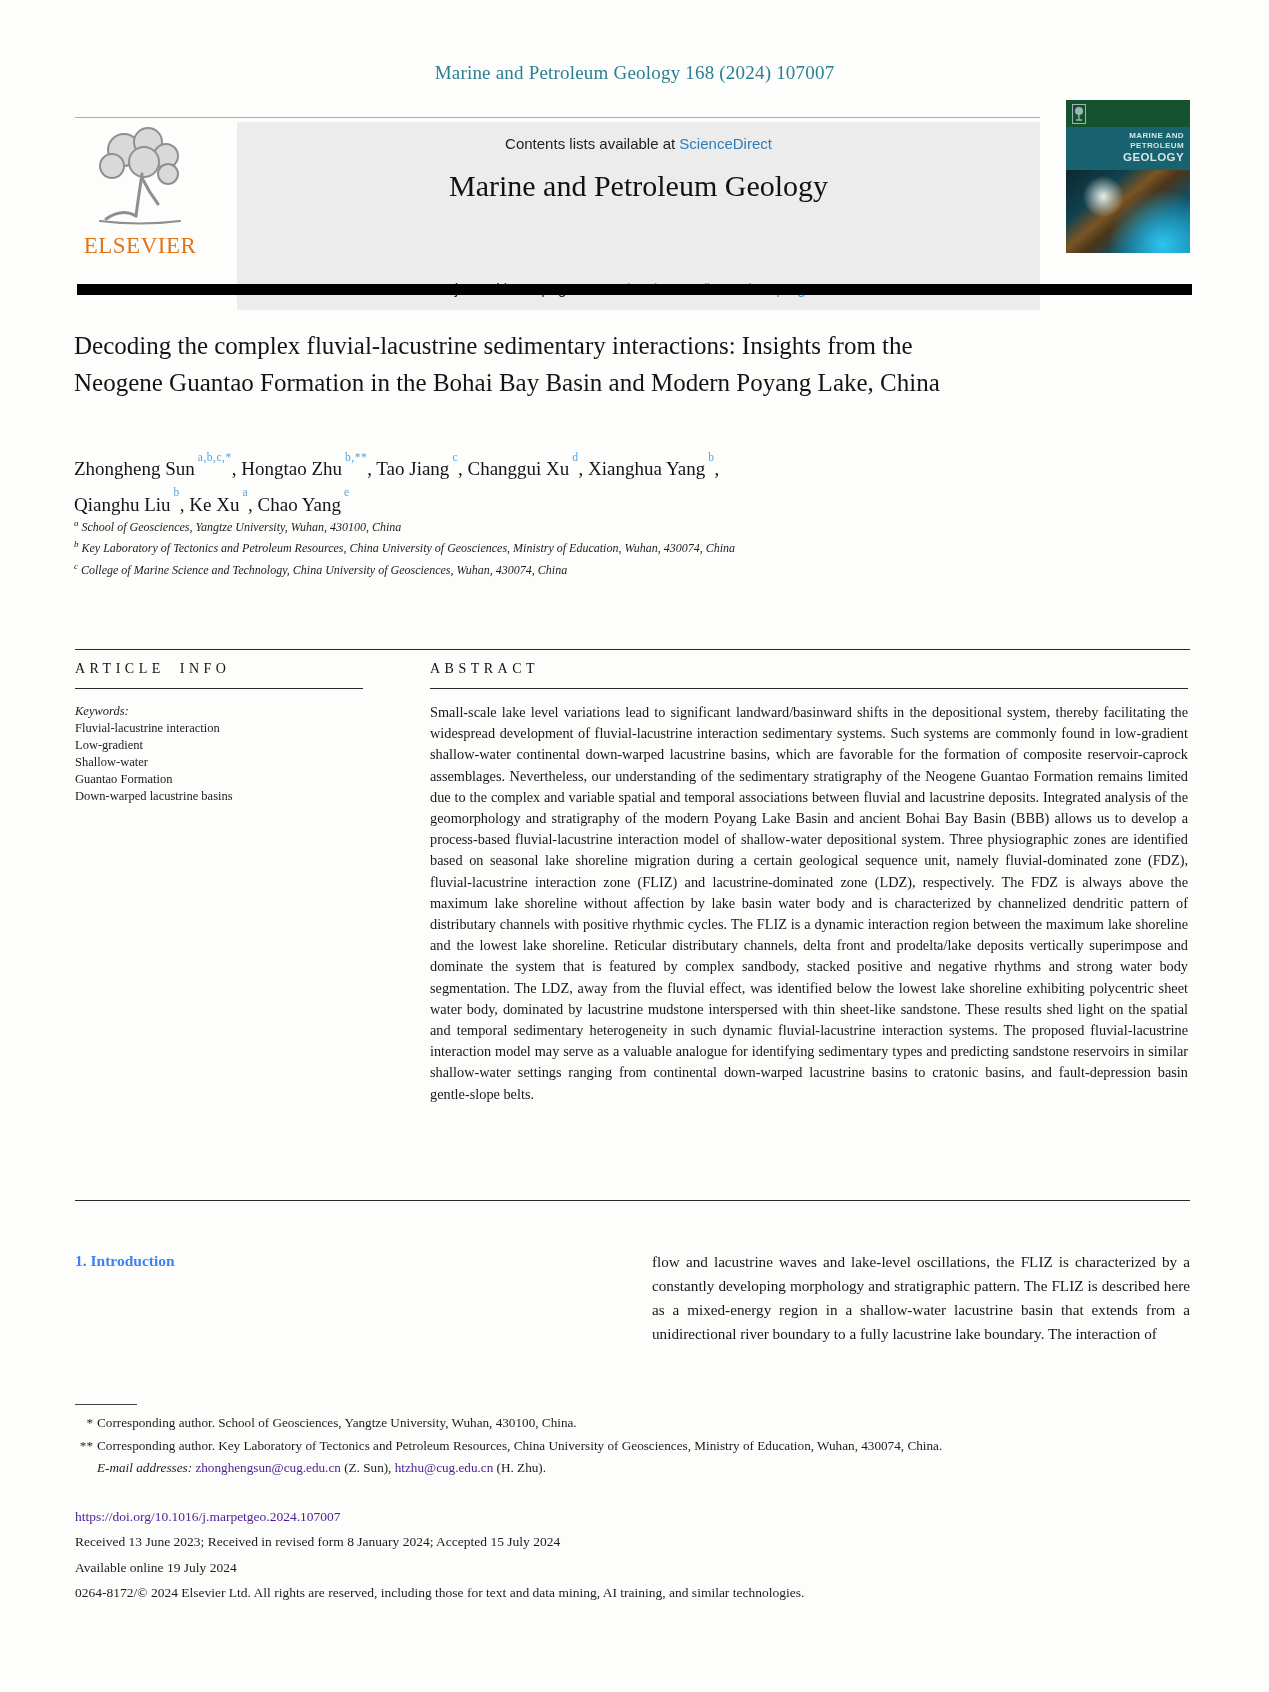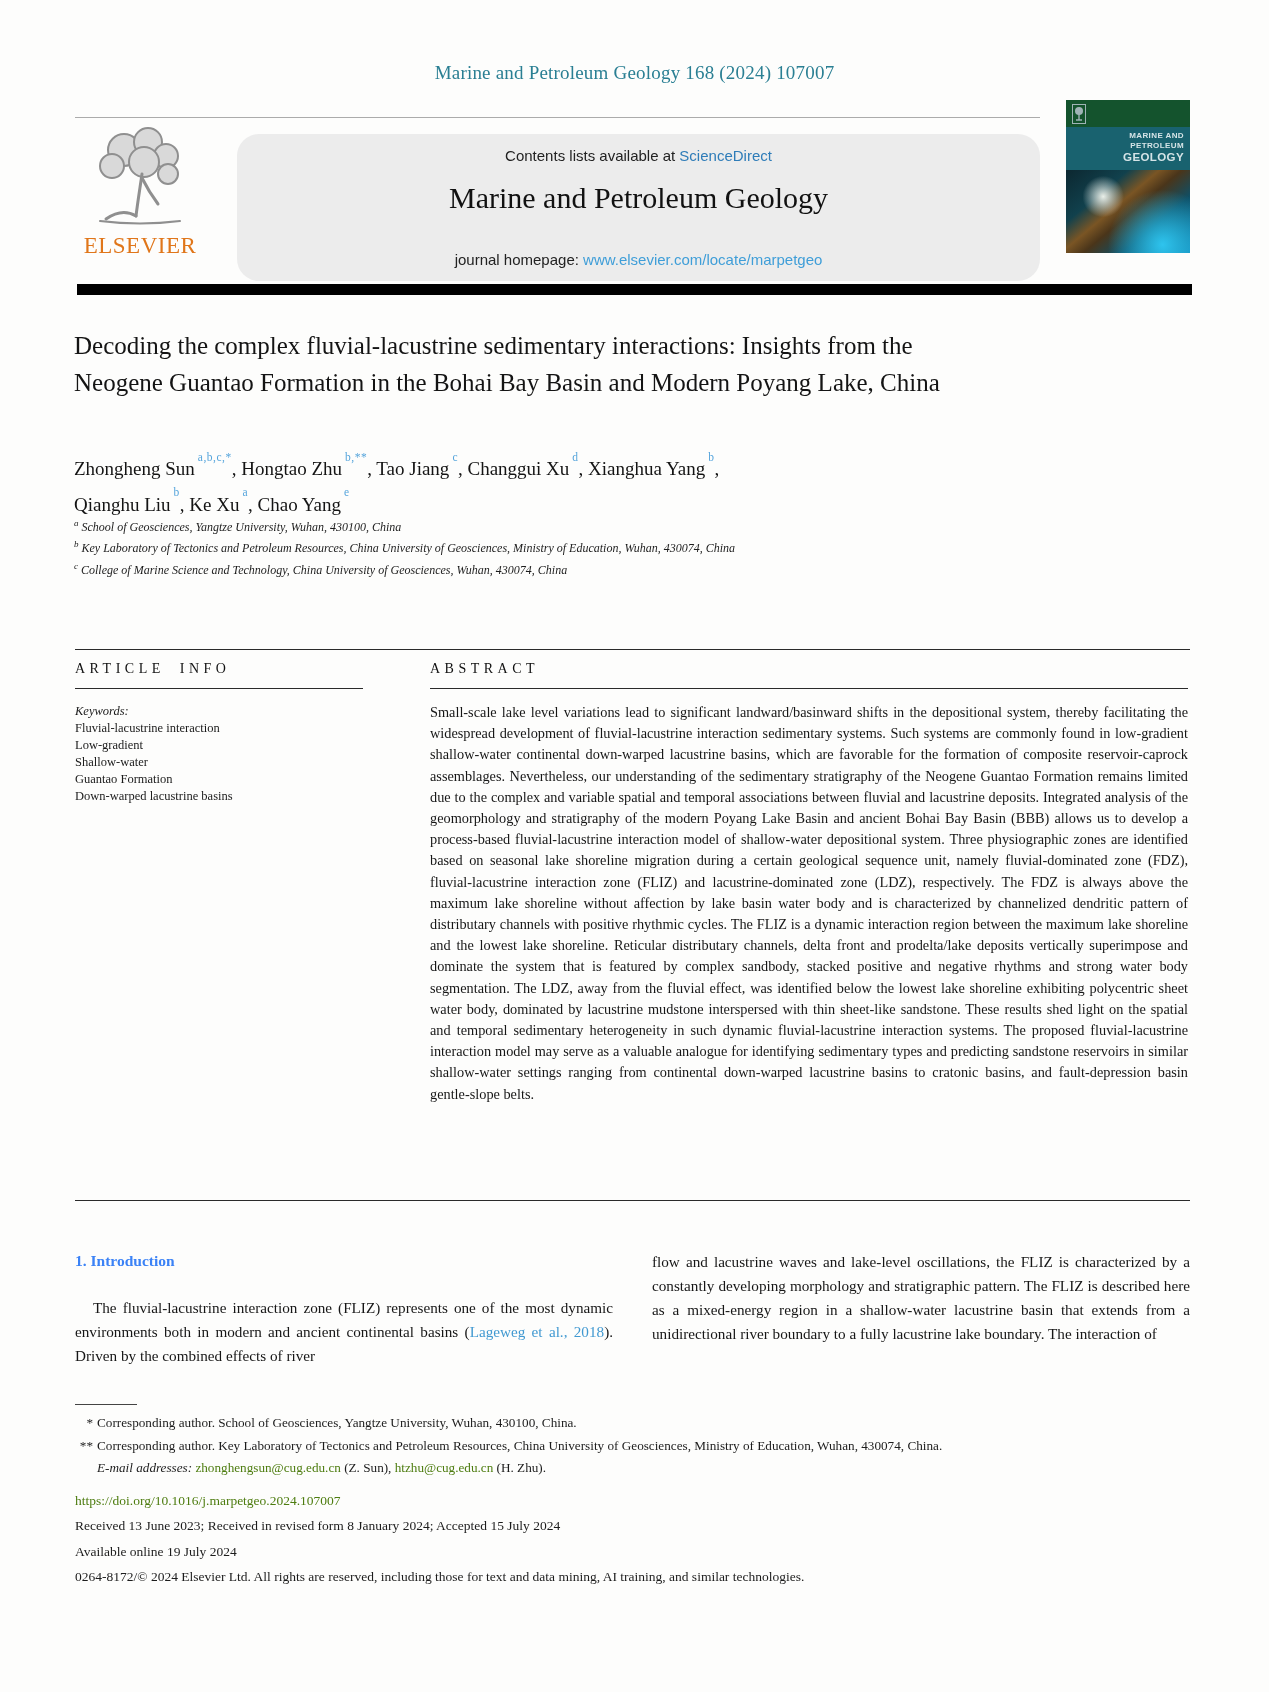--- a/index.html
+++ b/index.html
@@ -10,21 +10,21 @@
   .cite-header { position:absolute; top:62px; left:0; width:100%; text-align:center;
                  font-size:19px; color:#2a7f93; letter-spacing:.2px; }
 
   .top-rule { position:absolute; top:117px; left:75px; width:965px; height:1px; background:#ababab; }
 
   
   .elsevier-logo { position:absolute; left:70px; top:124px; width:140px; height:142px; text-align:center; cursor:pointer; }
   .elsevier-word { font-size:23px; color:#e0761a; letter-spacing:.5px; margin-top:1px; font-family:"Liberation Serif",serif; }
 
   
-  .header-box { position:absolute; left:237px; top:134px; width:803px; height:147px; background:#ececec;border-radius:22px; }
+  .header-box { position:absolute; left:237px; top:122px; width:803px; height:188px; background:#ececec; }
   .contents-line { position:absolute; top:13px; width:100%; text-align:center;
                    font-family:"Liberation Sans",sans-serif; font-size:15px; color:#222; }
   .sd-link { color:#2e7cb8; text-decoration:none; cursor:pointer; }
   .journal-title { position:absolute; top:47px; width:100%; text-align:center; font-size:30px; color:#111; }
   .homepage-line { position:absolute; bottom:13px; width:100%; text-align:center;
                    font-family:"Liberation Sans",sans-serif; font-size:15px; color:#222; }
   .hp-link { color:#3f9ed8; text-decoration:none; cursor:pointer; }
 
   
   .cover { position:absolute; left:1066px; top:100px; width:124px; height:129px; background:#14532d; cursor:pointer; }
@@ -72,21 +72,21 @@
   .intro-left { left:75px; top:1296px; text-indent:18px; }
   .intro-right { left:652px; top:1250px; }
   .cite-link { color:#4199d1; text-decoration:none; cursor:pointer; }
 
   
   .fn-rule { position:absolute; left:75px; top:1404px; width:62px; height:1px; background:#444; }
   .footnotes { position:absolute; left:75px; top:1412px; width:1115px; font-size:13.2px; line-height:22.6px; color:#1c1c1c; }
   .fn-marker { display:inline-block; min-width:18px; text-align:right; margin-right:4px; }
   .fn.email { padding-left:22px; }
   .fn.email em { font-style:italic; }
-  .link { color:#4d7c0f; text-decoration:none; cursor:pointer; }
+  .link { color:#4c1d95; text-decoration:none; cursor:pointer;margin-top:16px; }
 
   
   .footer { position:absolute; left:75px; top:1488px; width:1115px; font-size:13.5px; line-height:25.4px; color:#1c1c1c; }
   .footer .doi { display:block; }
 </style>
 </head>
 <body>
 
 <div class="page">
 
@@ -175,23 +175,20 @@
   <div class="abstract">
     <div class="sec-heading">ABSTRACT</div>
     <div class="sec-rule"></div>
     <p class="abstract-text">Small-scale lake level variations lead to significant landward/basinward shifts in the depositional system, thereby facilitating the widespread development of fluvial-lacustrine interaction sedimentary systems. Such systems are commonly found in low-gradient shallow-water continental down-warped lacustrine basins, which are favorable for the formation of composite reservoir-caprock assemblages. Nevertheless, our understanding of the sedimentary stratigraphy of the Neogene Guantao Formation remains limited due to the complex and variable spatial and temporal associations between fluvial and lacustrine deposits. Integrated analysis of the geomorphology and stratigraphy of the modern Poyang Lake Basin and ancient Bohai Bay Basin (BBB) allows us to develop a process-based fluvial-lacustrine interaction model of shallow-water depositional system. Three physiographic zones are identified based on seasonal lake shoreline migration during a certain geological sequence unit, namely fluvial-dominated zone (FDZ), fluvial-lacustrine interaction zone (FLIZ) and lacustrine-dominated zone (LDZ), respectively. The FDZ is always above the maximum lake shoreline without affection by lake basin water body and is characterized by channelized dendritic pattern of distributary channels with positive rhythmic cycles. The FLIZ is a dynamic interaction region between the maximum lake shoreline and the lowest lake shoreline. Reticular distributary channels, delta front and prodelta/lake deposits vertically superimpose and dominate the system that is featured by complex sandbody, stacked positive and negative rhythms and strong water body segmentation. The LDZ, away from the fluvial effect, was identified below the lowest lake shoreline exhibiting polycentric sheet water body, dominated by lacustrine mudstone interspersed with thin sheet-like sandstone. These results shed light on the spatial and temporal sedimentary heterogeneity in such dynamic fluvial-lacustrine interaction systems. The proposed fluvial-lacustrine interaction model may serve as a valuable analogue for identifying sedimentary types and predicting sandstone reservoirs in similar shallow-water settings ranging from continental down-warped lacustrine basins to cratonic basins, and fault-depression basin gentle-slope belts.</p>
   </div>
 
   <div class="rule rule-intro-top"></div>
 
   <h2 class="intro-heading">1. Introduction</h2>
 
-  <p class="intro-col intro-left">
-    <span>The fluvial-lacustrine interaction zone (FLIZ) represents one of the most dynamic environments both in modern and ancient continental basins (</span><a class="cite-link">Lageweg et al., 2018</a><span>). Driven by the combined effects of river</span>
-  </p>
   <p class="intro-col intro-right">flow and lacustrine waves and lake-level oscillations, the FLIZ is characterized by a constantly developing morphology and stratigraphic pattern. The FLIZ is described here as a mixed-energy region in a shallow-water lacustrine basin that extends from a unidirectional river boundary to a fully lacustrine lake boundary. The interaction of</p>
 
   <div class="fn-rule"></div>
   <div class="footnotes">
     <div class="fn">
       <span class="fn-marker">*</span><span>Corresponding author. School of Geosciences, Yangtze University, Wuhan, 430100, China.</span>
     </div>
     <div class="fn">
       <span class="fn-marker">**</span><span>Corresponding author. Key Laboratory of Tectonics and Petroleum Resources, China University of Geosciences, Ministry of Education, Wuhan, 430074, China.</span>
     </div>

